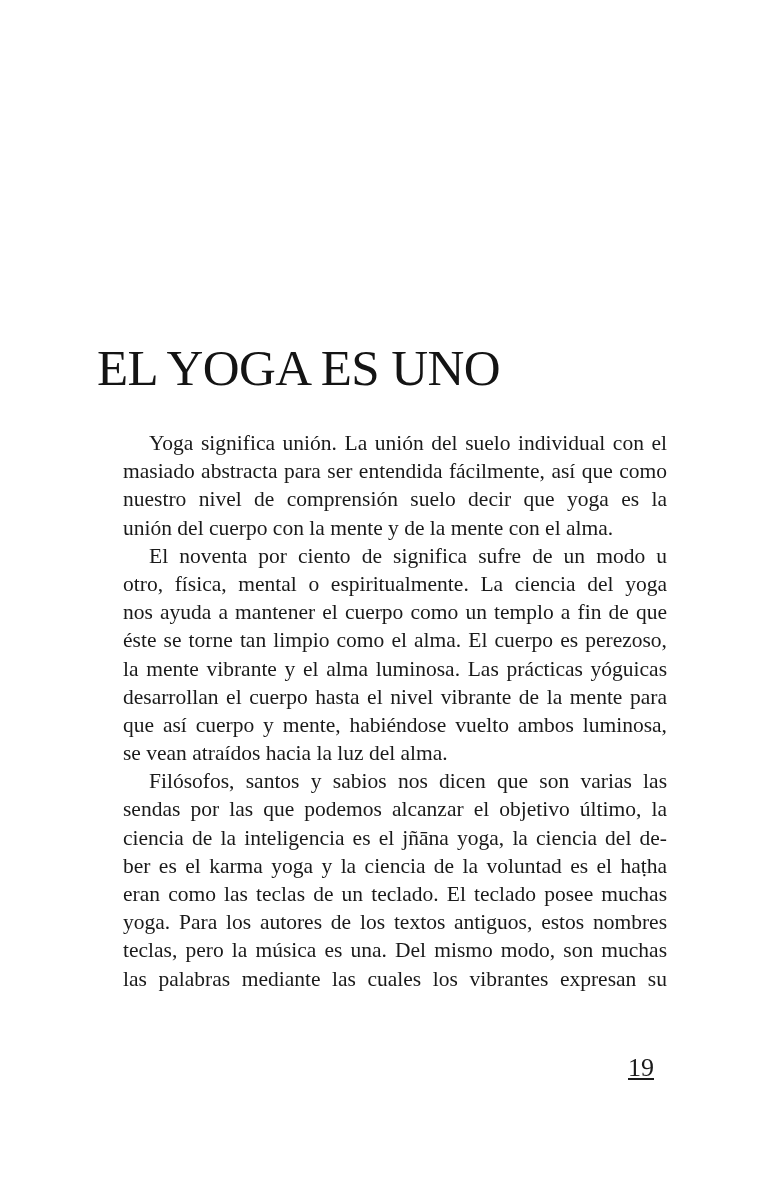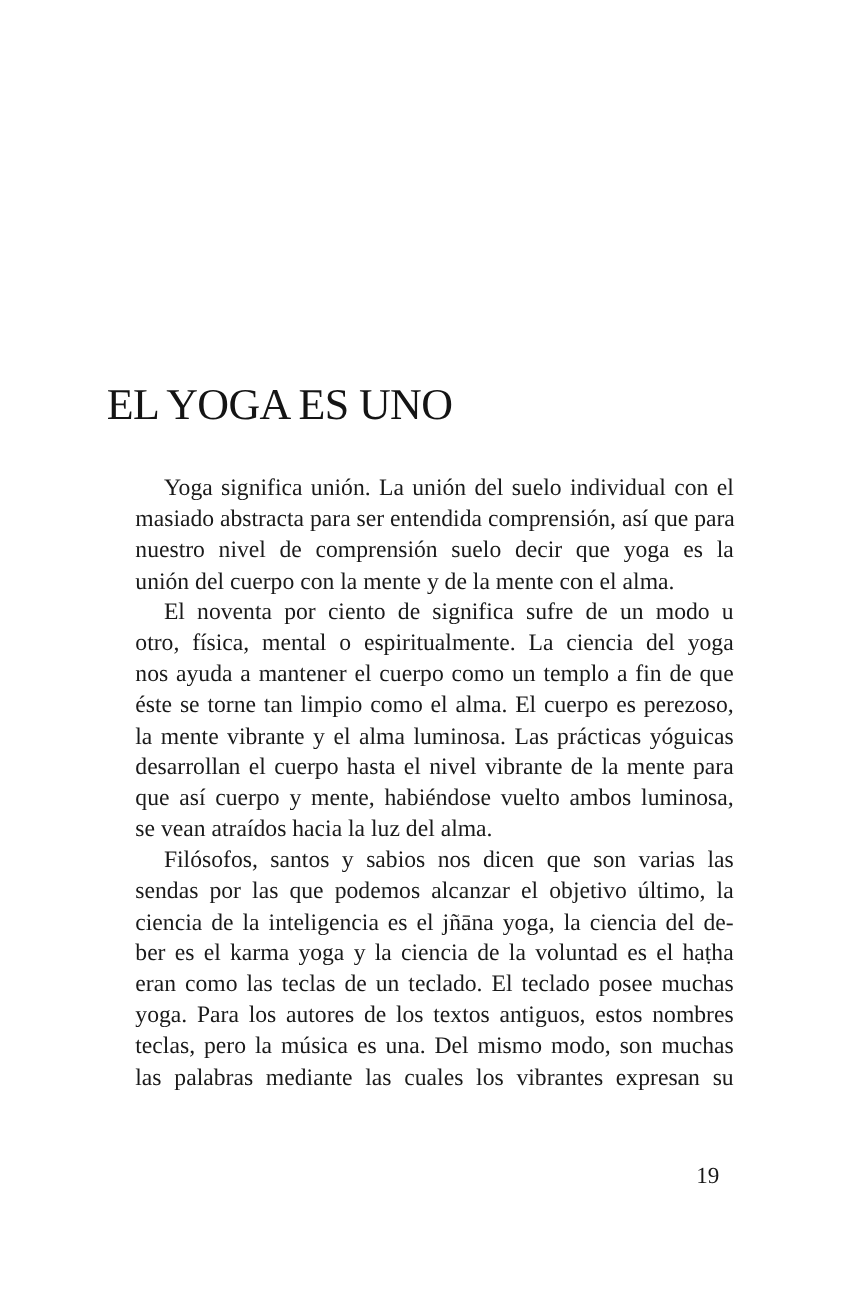--- a/index.html
+++ b/index.html
@@ -21,21 +21,21 @@
       top: 0;
       width: 570px;
       height: 1182px;
     }
     .chapter-title {
       position: absolute;
       top: 344px;
       left: 0;
       margin: 0;
       font-weight: normal;
-      font-size: 40px;
+      font-size: 51px;
       line-height: 48px;
       letter-spacing: -0.6px;
       white-space: nowrap;
       color: #141414;
     }
     .body-text {
       position: absolute;
       top: 429px;
       left: 0;
       width: 570px;
@@ -59,35 +59,36 @@
     .line.first {
       padding-left: 26px;
     }
     .line.last {
       text-align-last: left;
     }
     .page-number {
       position: absolute;
       top: 1054px;
       right: 13px;
-      font-size: 21px;
+      font-size: 26px;
       line-height: 28px;
       color: #1a1a1a;
+      text-decoration: underline;
     }
   </style>
 </head>
 <body>
 
 <div class="page">
   <h1 class="chapter-title">EL YOGA ES UNO</h1>
 
   <div class="body-text">
     <p class="para">
       <span class="line first">Yoga significa unión. La unión del suelo individual con el</span>
-      <span class="line">masiado abstracta para ser entendida comprensión, así que para</span>
+      <span class="line">masiado abstracta para ser entendida fácilmente, así que como</span>
       <span class="line">nuestro nivel de comprensión suelo decir que yoga es la</span>
       <span class="line last">unión del cuerpo con la mente y de la mente con el alma.</span>
     </p>
     <p class="para">
       <span class="line first">El noventa por ciento de significa sufre de un modo u</span>
       <span class="line">otro, física, mental o espiritualmente. La ciencia del yoga</span>
       <span class="line">nos ayuda a mantener el cuerpo como un templo a fin de que</span>
       <span class="line">éste se torne tan limpio como el alma. El cuerpo es perezoso,</span>
       <span class="line">la mente vibrante y el alma luminosa. Las prácticas yóguicas</span>
       <span class="line">desarrollan el cuerpo hasta el nivel vibrante de la mente para</span>

